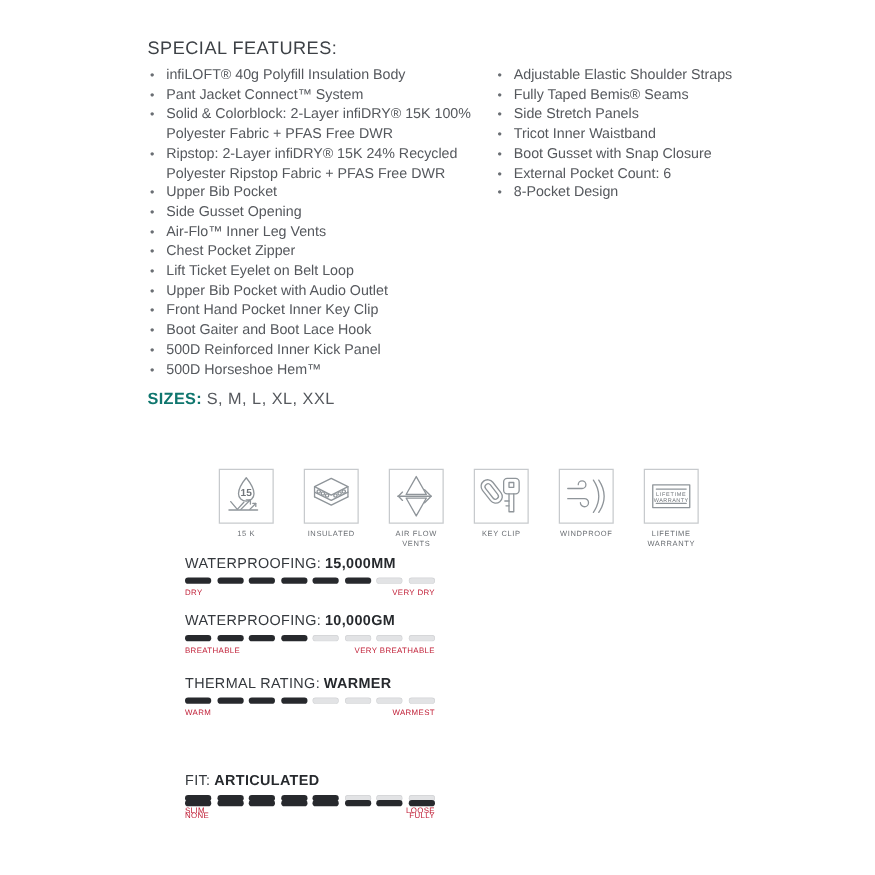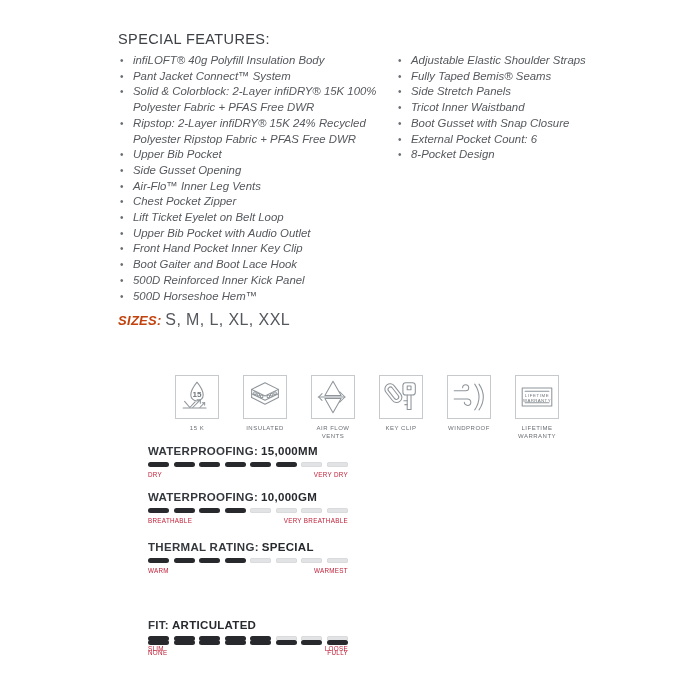--- a/index.html
+++ b/index.html
@@ -19,26 +19,26 @@
   }
   .feat-col { position:absolute; list-style:none; top:53px; }
   .feat-col-left  { left:120px; width:292px; }
   .feat-col-right { left:398px; width:200px; }
   .feat-item {
     display:flex; font-size:11.4px; line-height:15.7px; color:#55585d;
   }
   .feat-item .bullet {
     width:13px; flex:0 0 13px; font-size:10px; color:#6a6e73;
   }
-  .feat-item .feat-text { flex:1;font-style:italic; }
+  .feat-item .feat-text { flex:1; }
 
   
   .sizes-line { position:absolute; left:118px; top:311px; font-size:13px; }
-  .sizes-label { font-weight:700; color:#c2410c; letter-spacing:0.3px;font-style:italic; }
-  .sizes-value { color:#55585d; font-size:16px; letter-spacing:0.4px;text-align:center; }
+  .sizes-label { font-weight:700; color:#0f766e; letter-spacing:0.3px; }
+  .sizes-value { color:#55585d; font-size:13px; letter-spacing:0.4px;text-align:center; }
 
   
   .badge-row { position:absolute; left:147px; top:375px; display:flex; gap:24px;padding-left:28px; }
   .badge-wrap { width:44px; }
   .badge {
     width:44px; height:44px; border:1px solid #c7cacd; background:#fff;
   }
   .badge svg { display:block; width:42px; height:42px; }
   .badge-label {
     width:64px; margin:6px 0 0 -10px; text-align:center;
@@ -48,21 +48,21 @@
   .icon-stroke { stroke:#8f959a; stroke-width:1.1; fill:none;
     stroke-linecap:round; stroke-linejoin:round; }
   .icon-text { fill:#71767b; stroke:none;
     font-family:"Liberation Sans","DejaVu Sans",sans-serif; }
 
   
   .rating-row { position:absolute; left:148px; width:200px; }
   .rating-title {
     font-size:11.5px; letter-spacing:0.3px; color:#34383d; white-space:nowrap;
   }
-  .rt-label { font-weight:700; }
+  .rt-label { font-weight:400; }
   .rt-value { font-weight:700; margin-left:3px; color:#26292d; }
   .rating-bar {
     margin-top:5px; width:200px; display:flex; justify-content:space-between;
   }
   .seg { width:21px; height:5px; border-radius:2.5px; display:inline-block; }
   .seg-filled { background:#27292d; }
   .seg-empty  { background:#e2e3e5; box-shadow:inset 0 0 0 0.5px #d2d3d5; }
   .rating-scale {
     margin-top:4px; display:flex; justify-content:space-between;
     font-size:6.3px; letter-spacing:0.3px; color:#c12038;
@@ -322,21 +322,21 @@
         <span class="seg seg-empty"></span>
       </div>
     <div class="rating-scale">
       <span>BREATHABLE</span>
       <span>VERY BREATHABLE</span>
     </div>
   </div>
 
   <div class="rating-row" style="top:541px">
     <div class="rating-title">
-      <span class="rt-label">THERMAL RATING:</span><span class="rt-value">SPECIAL</span>
+      <span class="rt-label">THERMAL RATING:</span><span class="rt-value">WARMER</span>
     </div>
     <div class="rating-bar">
         <span class="seg seg-filled"></span>
         <span class="seg seg-filled"></span>
         <span class="seg seg-filled"></span>
         <span class="seg seg-filled"></span>
         <span class="seg seg-empty"></span>
         <span class="seg seg-empty"></span>
         <span class="seg seg-empty"></span>
         <span class="seg seg-empty"></span>

